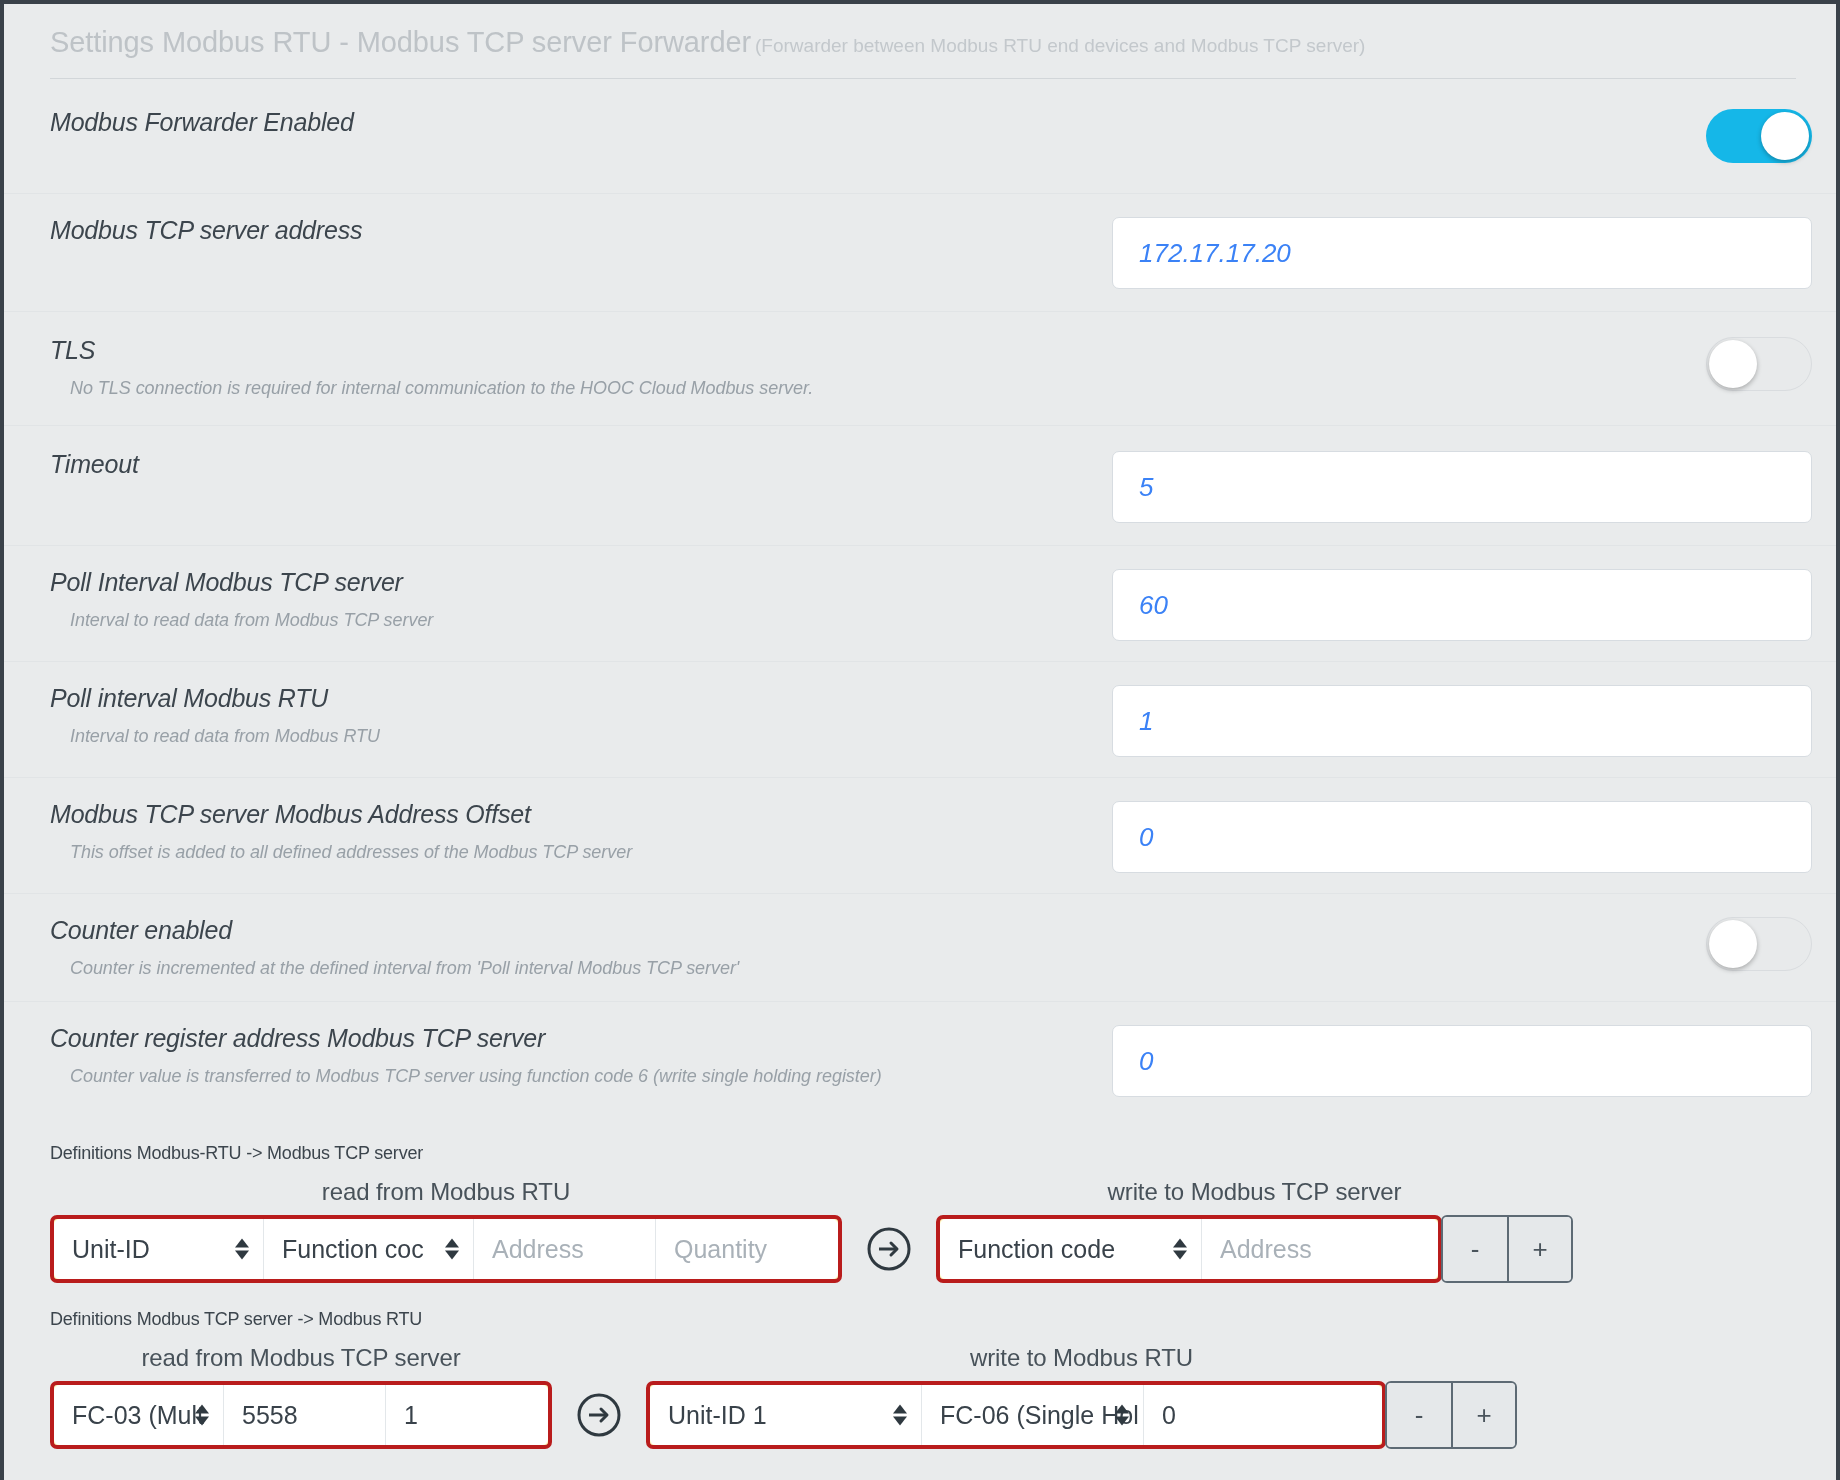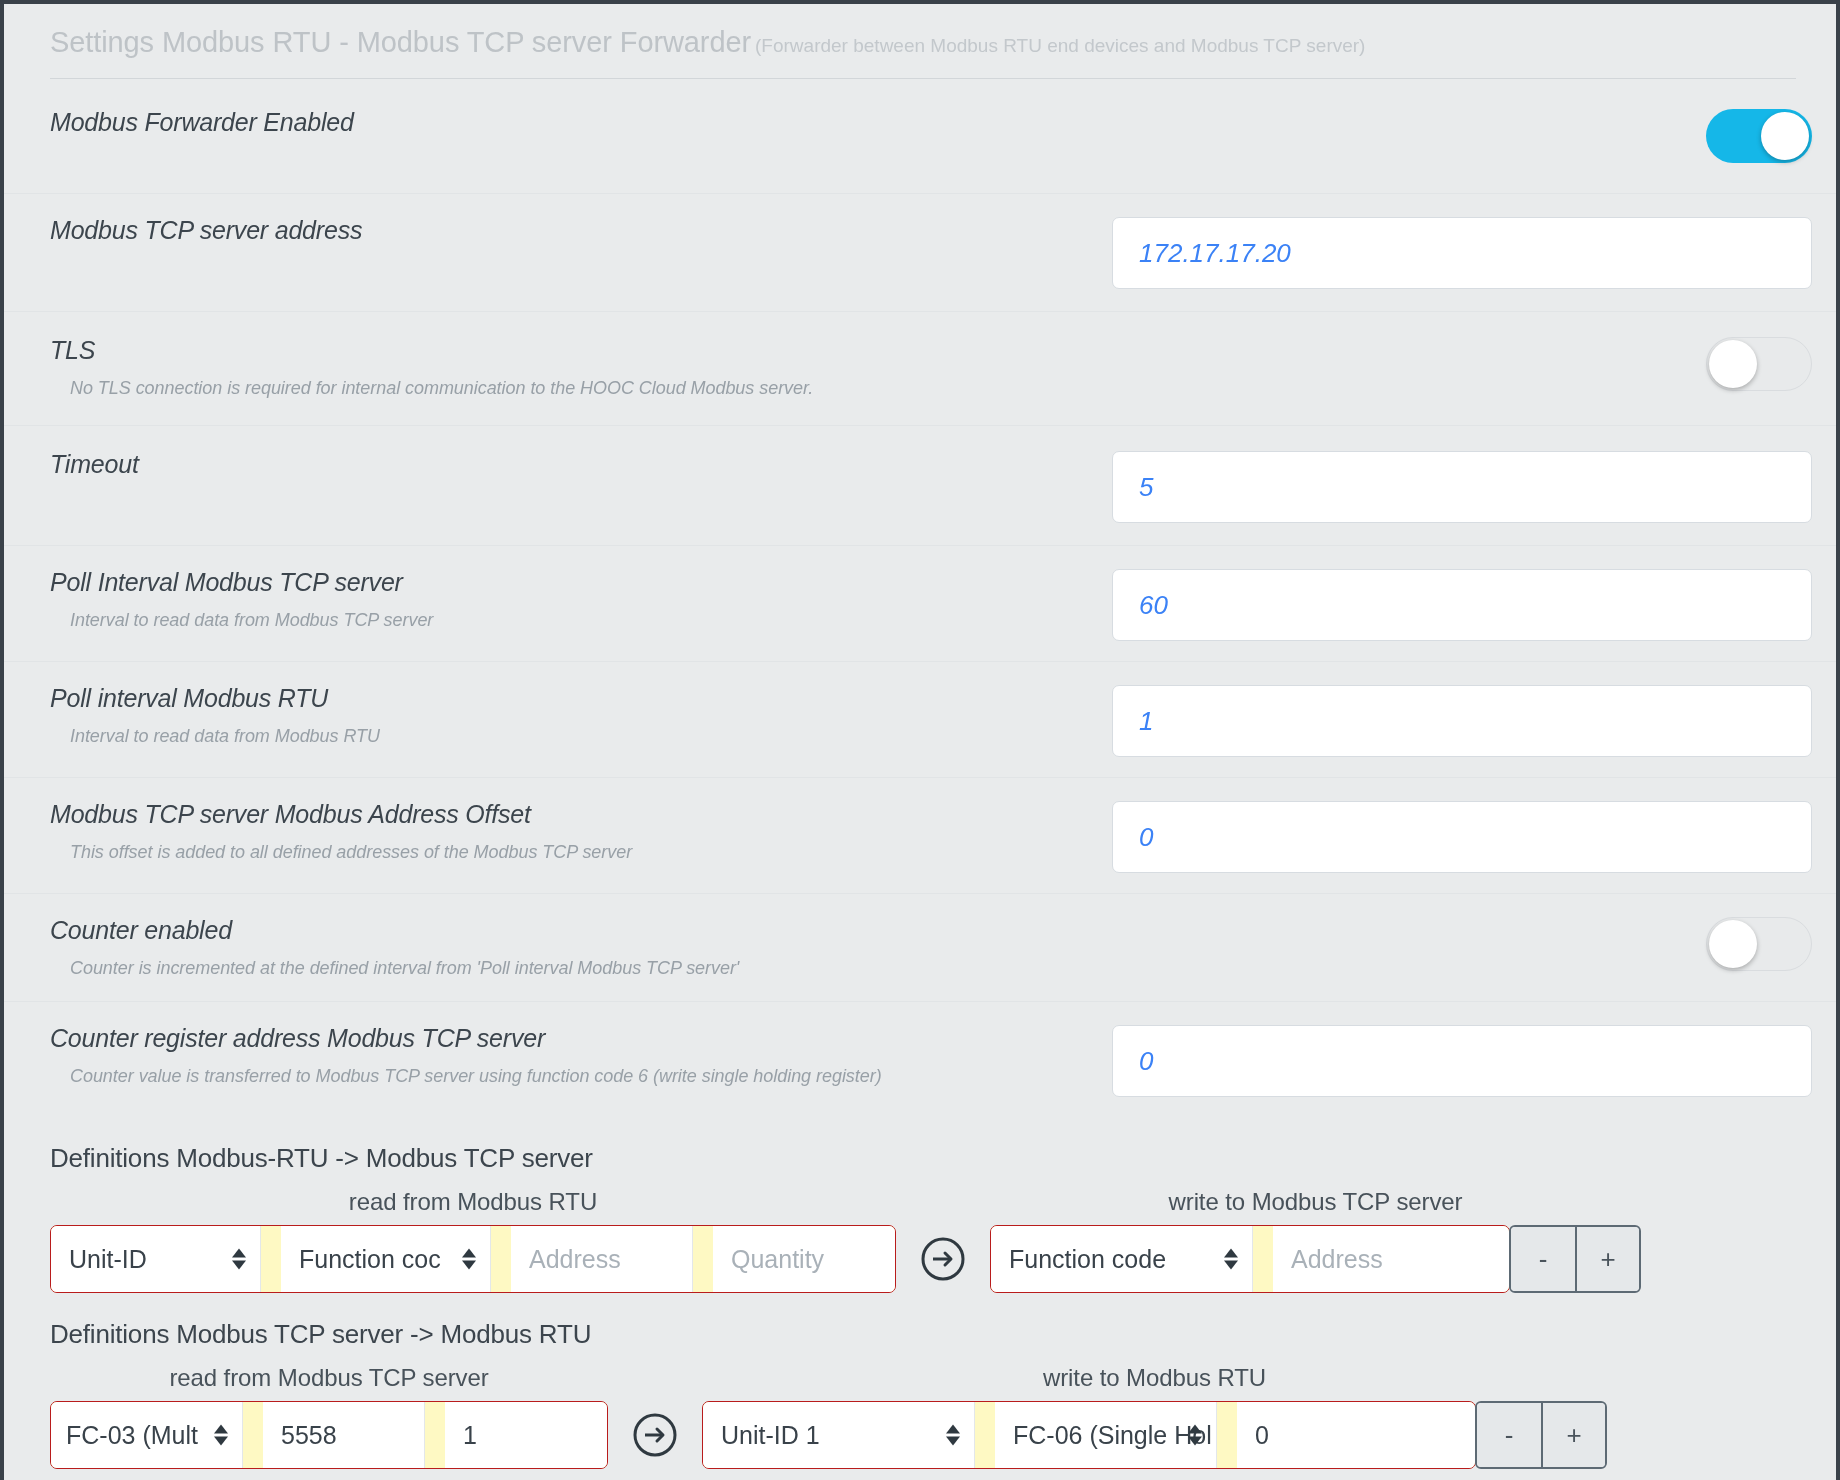--- a/index.html
+++ b/index.html
@@ -110,46 +110,45 @@
     font-size: 26px;
     color: #3b82f6;
   }
 
   
   .defs {
     padding: 0 40px 0 46px;
     margin-top: 26px;
   }
   .defs-title {
-    font-size: 26px;
+    font-size: 18px;
     color: #3c454d;
     letter-spacing: -0.2px;
   }
   .defs-grid {
     display: flex;
     align-items: flex-end;
     margin-top: 14px;
   }
   .side { display: flex; flex-direction: column; }
   .side-caption {
     font-size: 24px;
     color: #48525a;
     margin-bottom: 9px;
     letter-spacing: -0.1px;
     text-align: center;
   }
   .ctrl-group {
     display: flex;
     align-items: stretch;
     background: #fef9c3;
-    border: 1px solid #b91c1c;
+    border: 4px solid #b91c1c;
     border-radius: 7px;
     height: 68px;
     overflow: visible;
-    gap: 20px;
   }
   .cell {
     display: flex;
     align-items: center;
     background: #ffffff;
     border-right: 1px solid #e3e7ea;
     font-size: 25px;
     color: #39424a;
     padding: 0 18px;
     position: relative;
@@ -360,21 +359,21 @@
           </div>
         </div>
       </div>
       <div class="defs">
         <div class="defs-title">Definitions Modbus TCP server -&gt; Modbus RTU</div>
         <div class="defs-grid">
           <div class="side">
             <div class="side-caption">read from Modbus TCP server</div>
             <div style="display: flex; align-items: stretch;">
               <div class="ctrl-group">
-                <div class="cell sel" style="width: 192px; justify-content: flex-end;">
+                <div class="cell sel" style="width: 170px;">
                   <span>FC-03 (Mult</span>
                   <span class="sel-arrows">
                     <i class="up"></i>
                     <i class="dn"></i>
                   </span>
                 </div>
                 <div class="cell" style="width: 162px;">
                   <span>5558</span>
                 </div>
                 <div class="cell last" style="width: 162px;">

